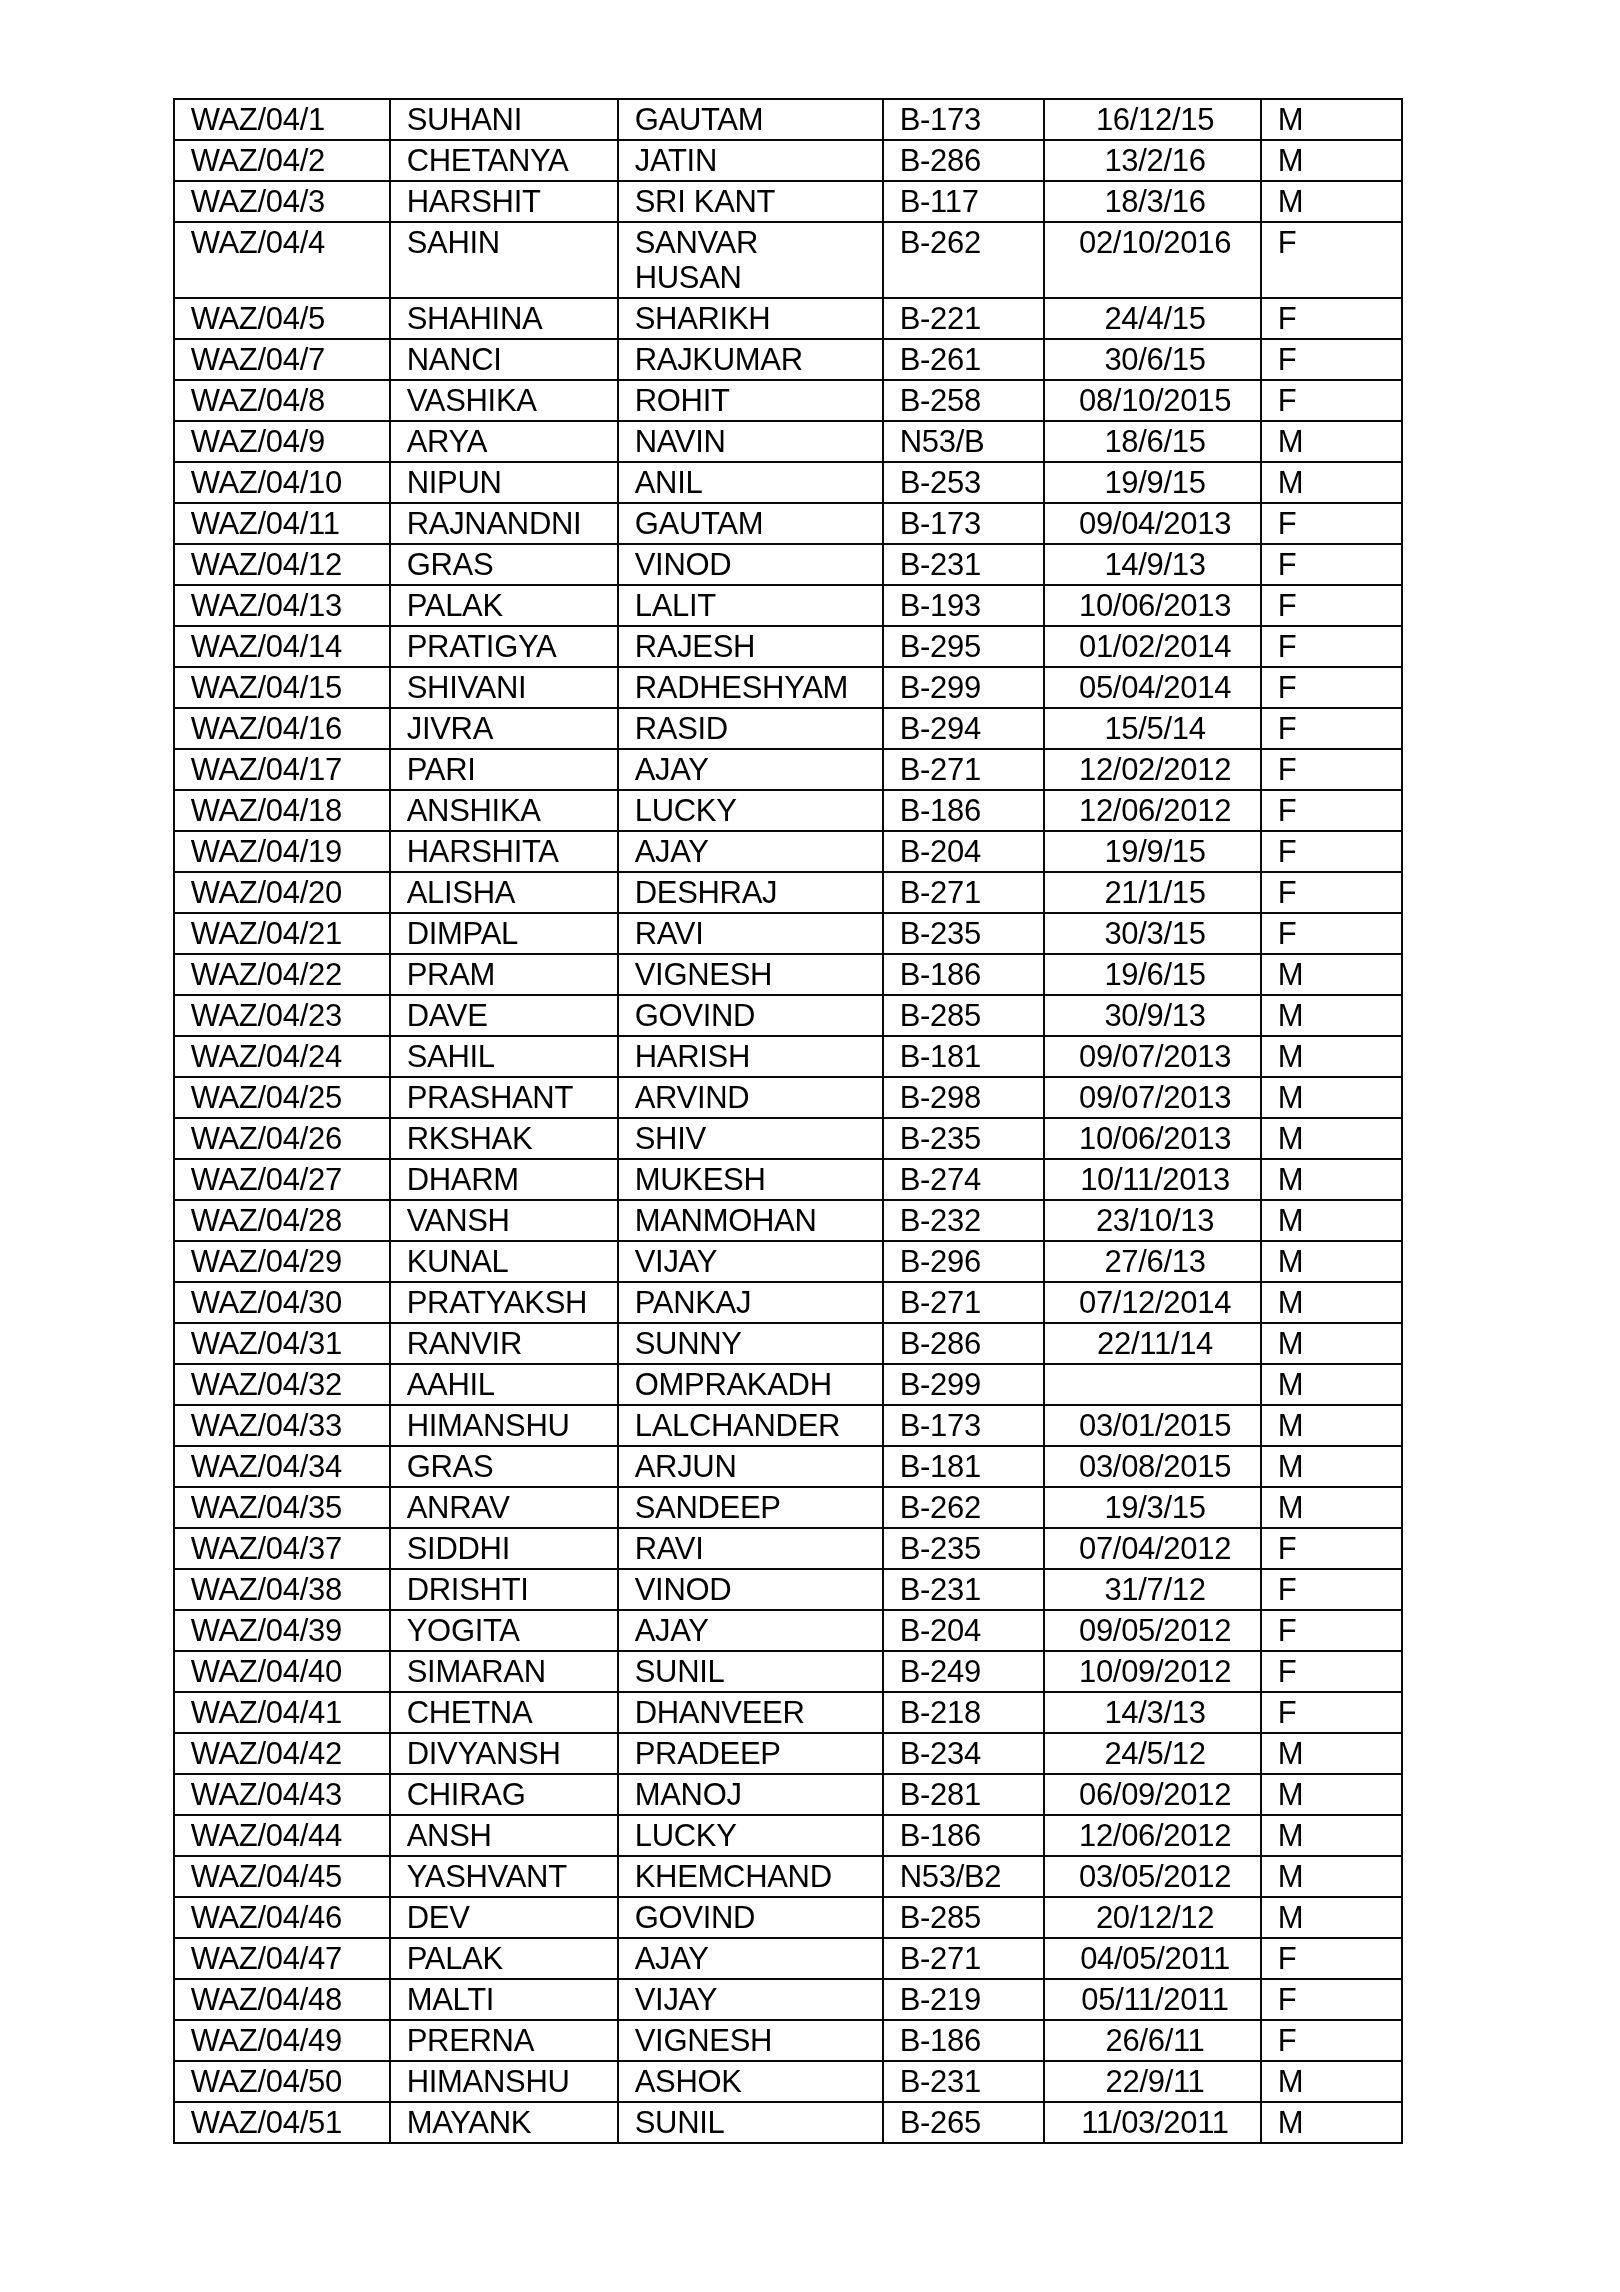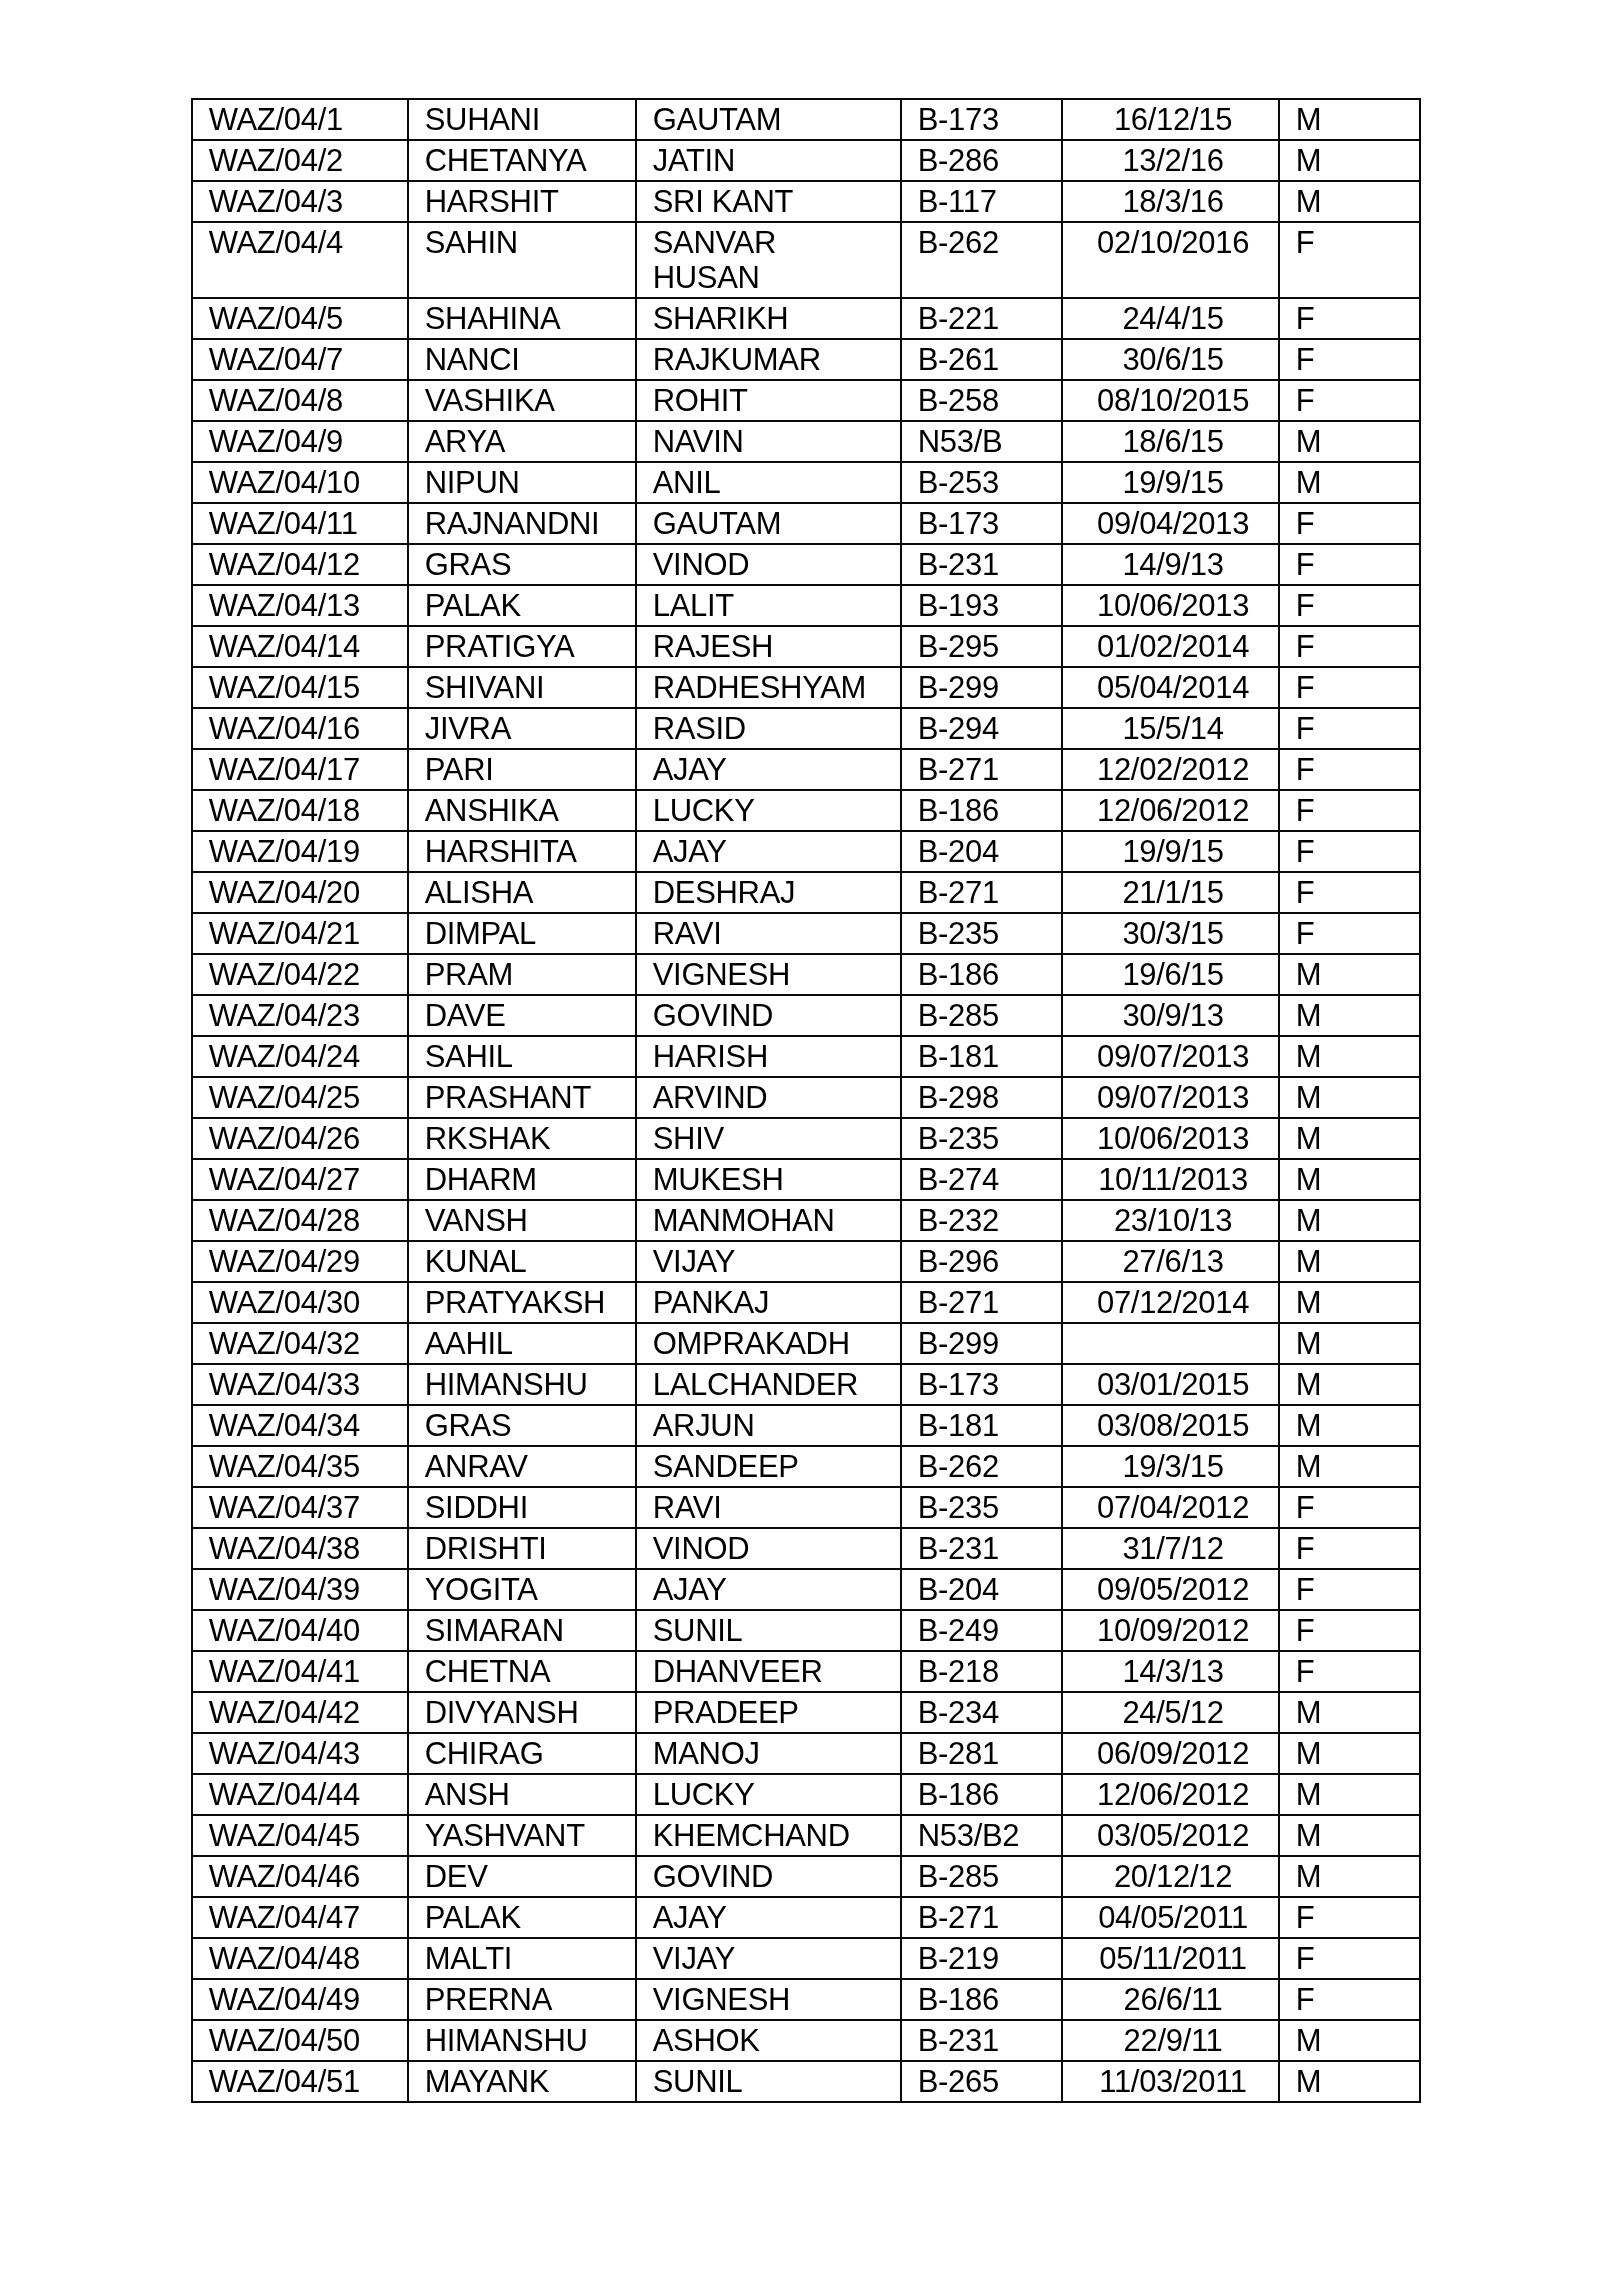--- a/index.html
+++ b/index.html
@@ -10,21 +10,21 @@
     position: relative;
     font-family: "Liberation Sans", sans-serif;
   }
   .page {
     position: absolute;
     inset: 0;
     background: #ffffff;
   }
   table.roster {
     position: absolute;
-    left: 191px;
+    left: 173px;
     top: 98px;
     width: 1227px;
     border-collapse: collapse;
     table-layout: fixed;
     border: 1px solid #000000;
   }
   table.roster td {
     border: 2px solid #0a0a0a;
     font-size: 31px;
     line-height: 35px;
@@ -286,20 +286,28 @@
         </tr>
         <tr>
           <td class="col-id">WAZ/04/30</td>
           <td class="col-first-name">PRATYAKSH</td>
           <td class="col-last-name">PANKAJ</td>
           <td class="col-code">B-271</td>
           <td class="col-date">07/12/2014</td>
           <td class="col-gender">M</td>
         </tr>
         <tr>
+          <td class="col-id">WAZ/04/31</td>
+          <td class="col-first-name">RANVIR</td>
+          <td class="col-last-name">SUNNY</td>
+          <td class="col-code">B-286</td>
+          <td class="col-date">22/11/14</td>
+          <td class="col-gender">M</td>
+        </tr>
+        <tr>
           <td class="col-id">WAZ/04/32</td>
           <td class="col-first-name">AAHIL</td>
           <td class="col-last-name">OMPRAKADH</td>
           <td class="col-code">B-299</td>
           <td class="col-date"></td>
           <td class="col-gender">M</td>
         </tr>
         <tr>
           <td class="col-id">WAZ/04/33</td>
           <td class="col-first-name">HIMANSHU</td>

